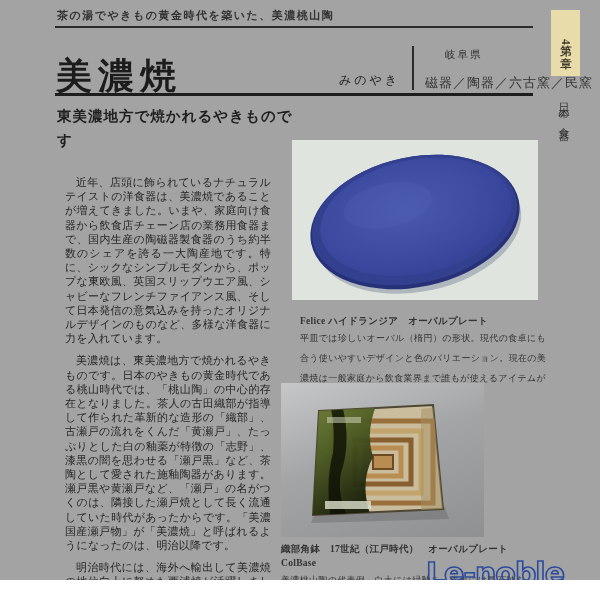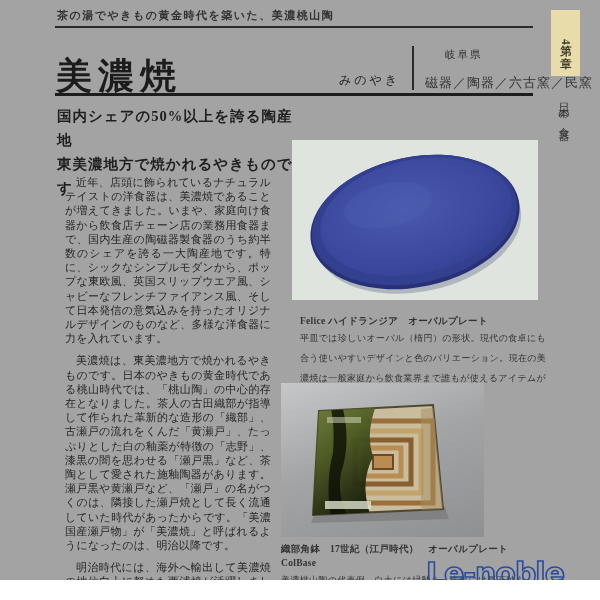--- a/index.html
+++ b/index.html
@@ -65,21 +65,20 @@
   <div class="title-kana">みのやき</div>
   <div class="title-divider"></div>
   <div class="meta-pref">岐阜県</div>
   <div class="meta-cat">磁器／陶器／六古窯／民窯</div>
   <div class="rule-title"></div>
 
   <div class="chapter-box">第4章</div>
   <div class="chapter-sub">日本の食器</div>
 
   <div class="lead">
-    <div>国内シェアの50%以上を誇る陶産地</div>
     <div>東美濃地方で焼かれるやきものです</div>
   </div>
 
   <div class="article">
     <p>近年、店頭に飾られているナチュラルテイストの洋食器は、美濃焼であることが増えてきました。いまや、家庭向け食器から飲食店チェーン店の業務用食器まで、国内生産の陶磁器製食器のうち約半数のシェアを誇る一大陶産地です。特に、シックなシンプルモダンから、ポップな東欧風、英国スリップウエア風、シャビーなフレンチファイアンス風、そして日本発信の意気込みを持ったオリジナルデザインのものなど、多様な洋食器に力を入れています。</p>
     <p>美濃焼は、東美濃地方で焼かれるやきものです。日本のやきもの黄金時代である桃山時代では、「桃山陶」の中心的存在となりました。茶人の古田織部が指導して作られた革新的な造形の「織部」、古瀬戸の流れをくんだ「黄瀬戸」、たっぷりとした白の釉薬が特徴の「志野」、漆黒の闇を思わせる「瀬戸黒」など、茶陶として愛された施釉陶器があります。瀬戸黒や黄瀬戸など、「瀬戸」の名がつくのは、隣接した瀬戸焼として長く流通していた時代があったからです。「美濃国産瀬戸物」が「美濃焼」と呼ばれるようになったのは、明治以降です。</p>
     <p>明治時代には、海外へ輸出して美濃焼の地位向上に努めた西浦焼が活躍しました。アール・ヌーヴォーの陶磁器として当時流行していた難度の高い釉下彩（p.34）の幻想的で芸術性に富んだやきものは、万博で世界から高い評価を受けました。</p>
   </div>
 
   <div class="fig1">

